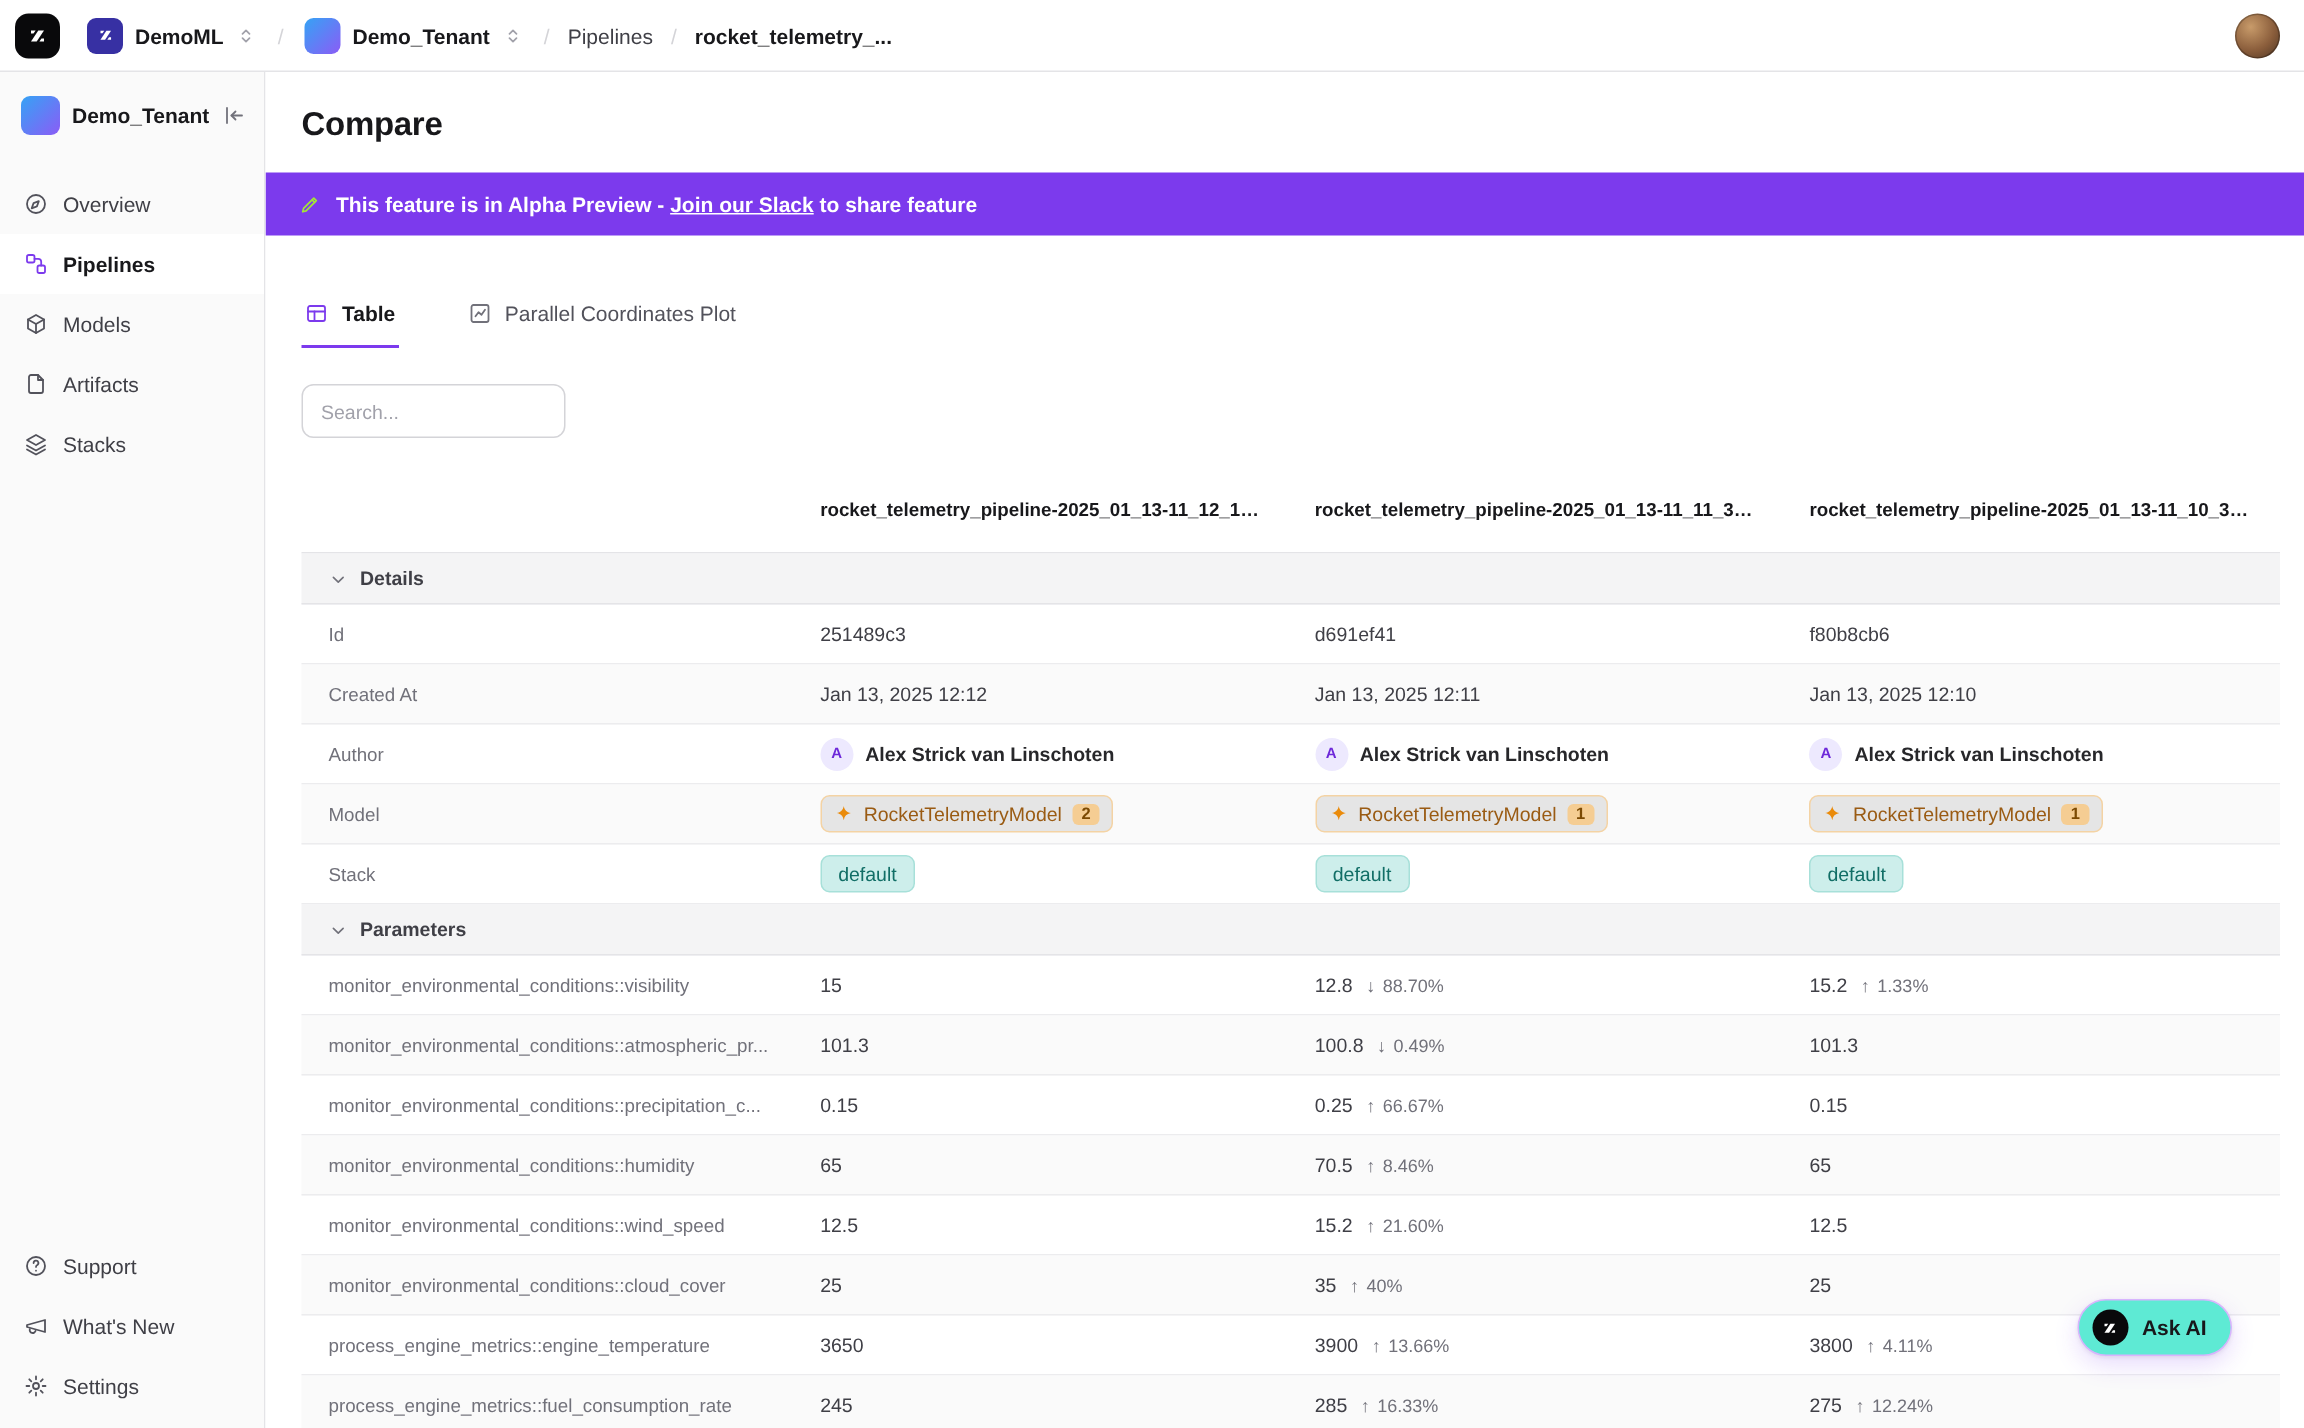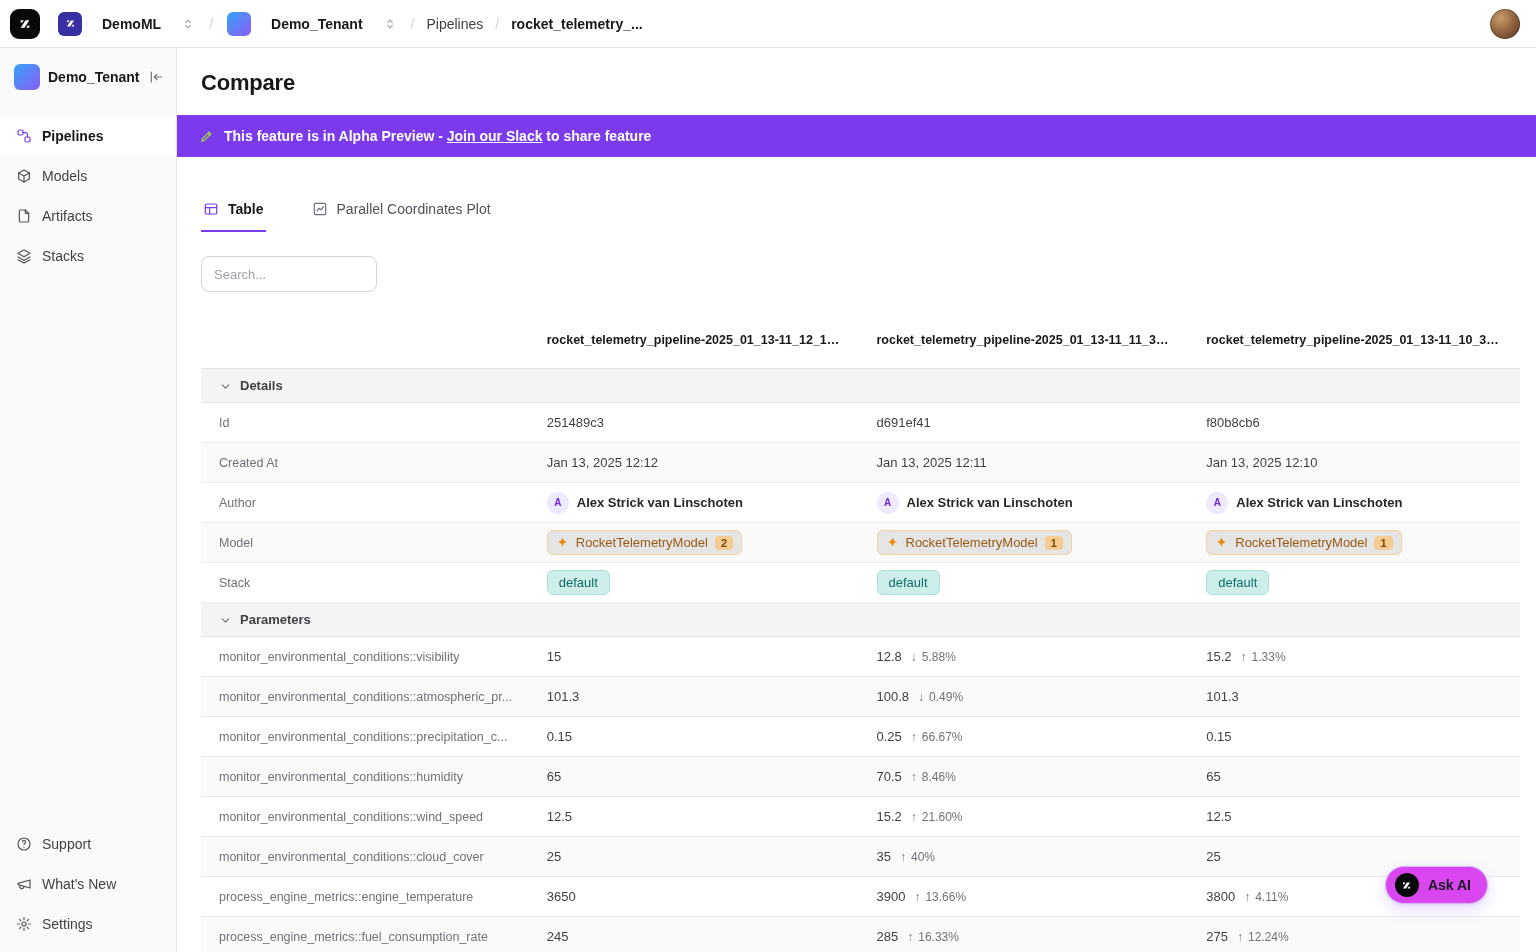--- a/index.html
+++ b/index.html
@@ -4,21 +4,21 @@
 <style>
   * { box-sizing: border-box; margin: 0; padding: 0; }
   html,body { width:1536px; height:952px; overflow:hidden; background:#fff;
     font-family:"Liberation Sans","DejaVu Sans",sans-serif; color:#3f3f46; }
 
   
   .topbar { height:48px; display:flex; align-items:center; gap:8px; padding:0 16px 0 10px;
     border-bottom:1px solid #e4e4e7; background:#fff; }
   .logo-box { width:30px; height:30px; border-radius:9px; background:#09090b;
     display:flex; align-items:center; justify-content:center; margin-right:8px; cursor:pointer; }
-  .crumb-group { display:flex; align-items:center; gap:20px; cursor:pointer; padding:4px 2px; }
+  .crumb-group { display:flex; align-items:center; gap:8px; cursor:pointer; padding:4px 2px; }
   .sq { width:24px; height:24px; border-radius:6px; display:flex; align-items:center; justify-content:center; }
   .sq.indigo { background:#3730a3; }
   .sq.grad { background:linear-gradient(135deg,#35a3f5 0%,#8b5cf6 100%); }
   .crumb-label { font-size:14px; font-weight:700; color:#18181b; }
   .updown { color:#a1a1aa; display:flex; }
   .sep { color:#d4d4d8; font-size:14px; margin:0 4px; }
   .crumb { font-size:14px; color:#3f3f46; cursor:pointer; }
   .crumb.current { color:#18181b; font-weight:700; cursor:default; }
   .user-avatar { margin-left:auto; width:30px; height:30px; border-radius:50%;
     background:radial-gradient(circle at 35% 30%, #c89b6a 0%, #8a5d3b 55%, #4a3322 100%);
@@ -95,21 +95,21 @@
     font-weight:600; color:#7c4a03; }
 
   .badge-stack { display:inline-block; background:#cdeeeb; border:1px solid #a7e0d9;
     border-radius:6px; padding:4px 11px; color:#116e66; font-size:13px; cursor:pointer; }
 
   .delta { color:#71717a; font-size:12px; margin-left:9px; display:inline-flex; gap:5px; align-items:baseline; }
 
   
   .askai { position:absolute; right:48px; bottom:48px; height:38px; display:flex;
     align-items:center; gap:9px; padding:0 16px 0 9px; border-radius:19px;
-    background:#d946ef; border:1px solid #d8b4fe; cursor:pointer;
+    background:#5eead4; border:1px solid #d8b4fe; cursor:pointer;
     box-shadow:0 6px 16px rgba(124,58,237,.18), 0 1px 3px rgba(0,0,0,.08);
     font-family:inherit;text-align:center; }
   .askai-logo { width:24px; height:24px; border-radius:50%; background:#09090b;
     display:flex; align-items:center; justify-content:center; }
   .askai-label { font-size:14px; font-weight:700; color:#18181b; }
 </style>
 </head>
 <body>
 
 <header class="topbar">
@@ -162,20 +162,29 @@
       <span class="sb-tenant">Demo_Tenant</span>
       <span class="collapse-btn">
         <svg viewBox="0 0 24 24" width="16" height="16" fill="none" stroke="currentColor" stroke-width="1.8" stroke-linecap="round" stroke-linejoin="round">
             <path d="M5 4.5v15"></path>
             <path d="M20 12H9.5"></path>
             <path d="M13.5 8l-4 4 4 4"></path>
           </svg>
       </span>
     </div>
     <nav class="sb-nav">
+        <div class="sb-item">
+          <span class="icon">
+            <svg viewBox="0 0 24 24" width="16" height="16" fill="none" stroke="currentColor" stroke-width="1.8" stroke-linecap="round" stroke-linejoin="round">
+              <circle cx="12" cy="12" r="9"></circle>
+              <path d="M14.8 9.2l-1.9 5.2-5.2 1.9 1.9-5.2z"></path>
+            </svg>
+          </span>
+          <span class="sb-label">Overview</span>
+        </div>
         <div class="sb-item active">
           <span class="icon">
             <svg viewBox="0 0 24 24" width="16" height="16" fill="none" stroke="currentColor" stroke-width="1.8" stroke-linecap="round" stroke-linejoin="round">
               <rect x="3" y="3" width="7.5" height="7.5" rx="1.8"></rect>
               <rect x="13.5" y="13.5" width="7.5" height="7.5" rx="1.8"></rect>
               <path d="M10.5 6.8h3.7a3 3 0 0 1 3 3v3.7"></path>
             </svg>
           </span>
           <span class="sb-label">Pipelines</span>
         </div>
@@ -366,21 +375,21 @@
                   <path d="M6 9l6 6 6-6"></path>
                 </svg>
               </span>
               <span>Parameters</span>
             </div>
             <div class="cmp-row">
               <div class="cell label">monitor_environmental_conditions::visibility</div>
               <div class="cell value"><span class="pv">15</span></div>
               <div class="cell value"><span class="pv">12.8</span><span class="delta">
                   <span>↓</span>
-                  <span>5.88%</span>
+                  <span>88.70%</span>
                 </span></div>
               <div class="cell value"><span class="pv">15.2</span><span class="delta">
                   <span>↑</span>
                   <span>1.33%</span>
                 </span></div>
             </div>
             <div class="cmp-row alt">
               <div class="cell label">monitor_environmental_conditions::atmospheric_pr...</div>
               <div class="cell value"><span class="pv">101.3</span></div>
               <div class="cell value"><span class="pv">100.8</span><span class="delta">

